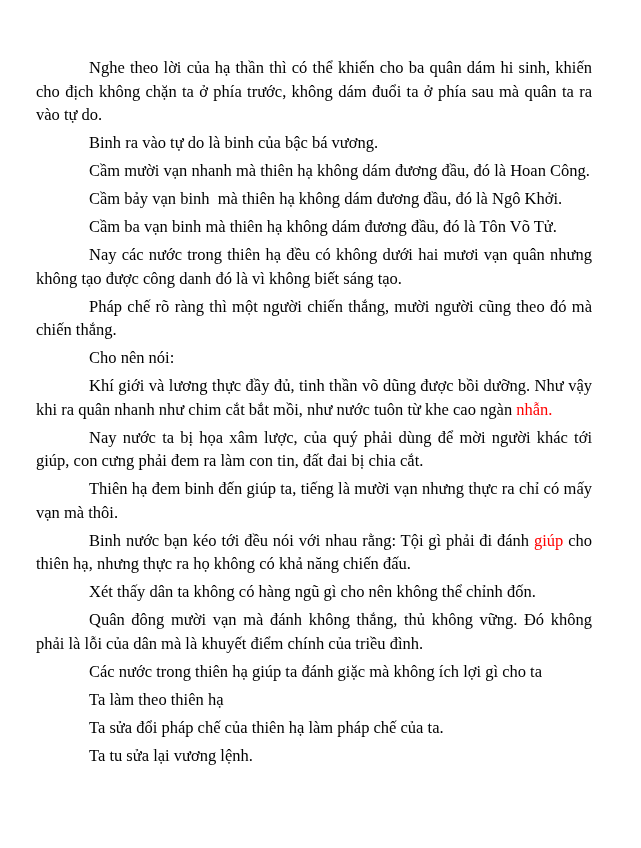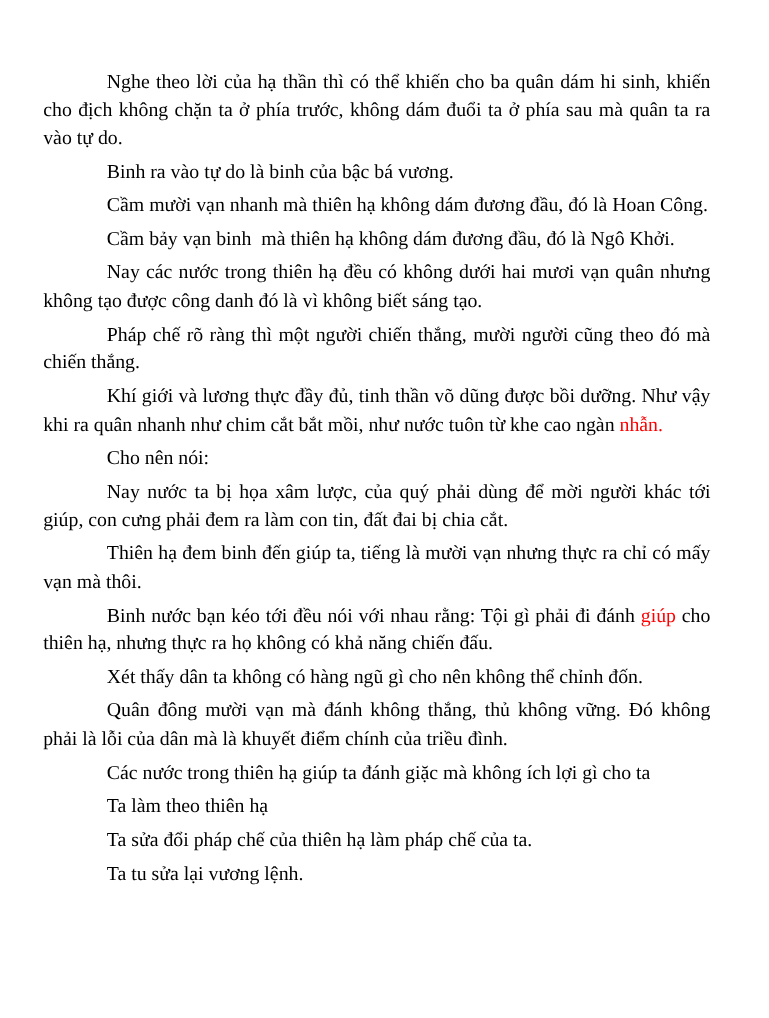--- a/index.html
+++ b/index.html
@@ -34,24 +34,25 @@
 </style>
 </head>
 <body>
 
 <div class="page">
   <div class="doc-body">
       <p class="para"><span>Nghe theo lời của hạ thần thì có thể khiến cho ba quân dám hi sinh, khiến cho địch không chặn ta ở phía trước, không dám đuổi ta ở phía sau mà quân ta ra vào tự do.</span></p>
       <p class="para"><span>Binh ra vào tự do là binh của bậc bá vương.</span></p>
       <p class="para"><span>Cầm mười vạn nhanh mà thiên hạ không dám đương đầu, đó là Hoan Công.</span></p>
       <p class="para"><span>Cầm bảy vạn binh&nbsp; mà thiên hạ không dám đương đầu, đó là Ngô Khởi.</span></p>
+      <p class="para"><span>Cầm ba vạn binh mà thiên hạ không dám đương đầu, đó là Tôn Võ Tử.</span></p>
       <p class="para"><span>Nay các nước trong thiên hạ đều có không dưới hai mươi vạn quân nhưng không tạo được công danh đó là vì không biết sáng tạo.</span></p>
       <p class="para"><span>Pháp chế rõ ràng thì một người chiến thắng, mười người cũng theo đó mà chiến thắng.</span></p>
+      <p class="para"><span>Cho nên nói:</span></p>
       <p class="para"><span>Khí giới và lương thực đầy đủ, tinh thần võ dũng được bồi dưỡng. Như vậy khi ra quân nhanh như chim cắt bắt mồi, như nước tuôn từ khe cao ngàn </span><span class="run-red">nhẫn.</span></p>
-      <p class="para"><span>Cho nên nói:</span></p>
       <p class="para"><span>Nay nước ta bị họa xâm lược, của quý phải dùng để mời người khác tới giúp, con cưng phải đem ra làm con tin, đất đai bị chia cắt.</span></p>
       <p class="para"><span>Thiên hạ đem binh đến giúp ta, tiếng là mười vạn nhưng thực ra chỉ có mấy vạn mà thôi.</span></p>
       <p class="para"><span>Binh nước bạn kéo tới đều nói với nhau rằng: Tội gì phải đi đánh </span><span class="run-red">giúp</span><span> cho thiên hạ, nhưng thực ra họ không có khả năng chiến đấu.</span></p>
       <p class="para"><span>Xét thấy dân ta không có hàng ngũ gì cho nên không thể chỉnh đốn.</span></p>
       <p class="para"><span>Quân đông mười vạn mà đánh không thắng, thủ không vững. Đó không phải là lỗi của dân mà là khuyết điểm chính của triều đình.</span></p>
       <p class="para"><span>Các nước trong thiên hạ giúp ta đánh giặc mà không ích lợi gì cho ta</span></p>
       <p class="para"><span>Ta làm theo thiên hạ</span></p>
       <p class="para"><span>Ta sửa đổi pháp chế của thiên hạ làm pháp chế của ta.</span></p>
       <p class="para"><span>Ta tu sửa lại vương lệnh.</span></p>
     </div>

